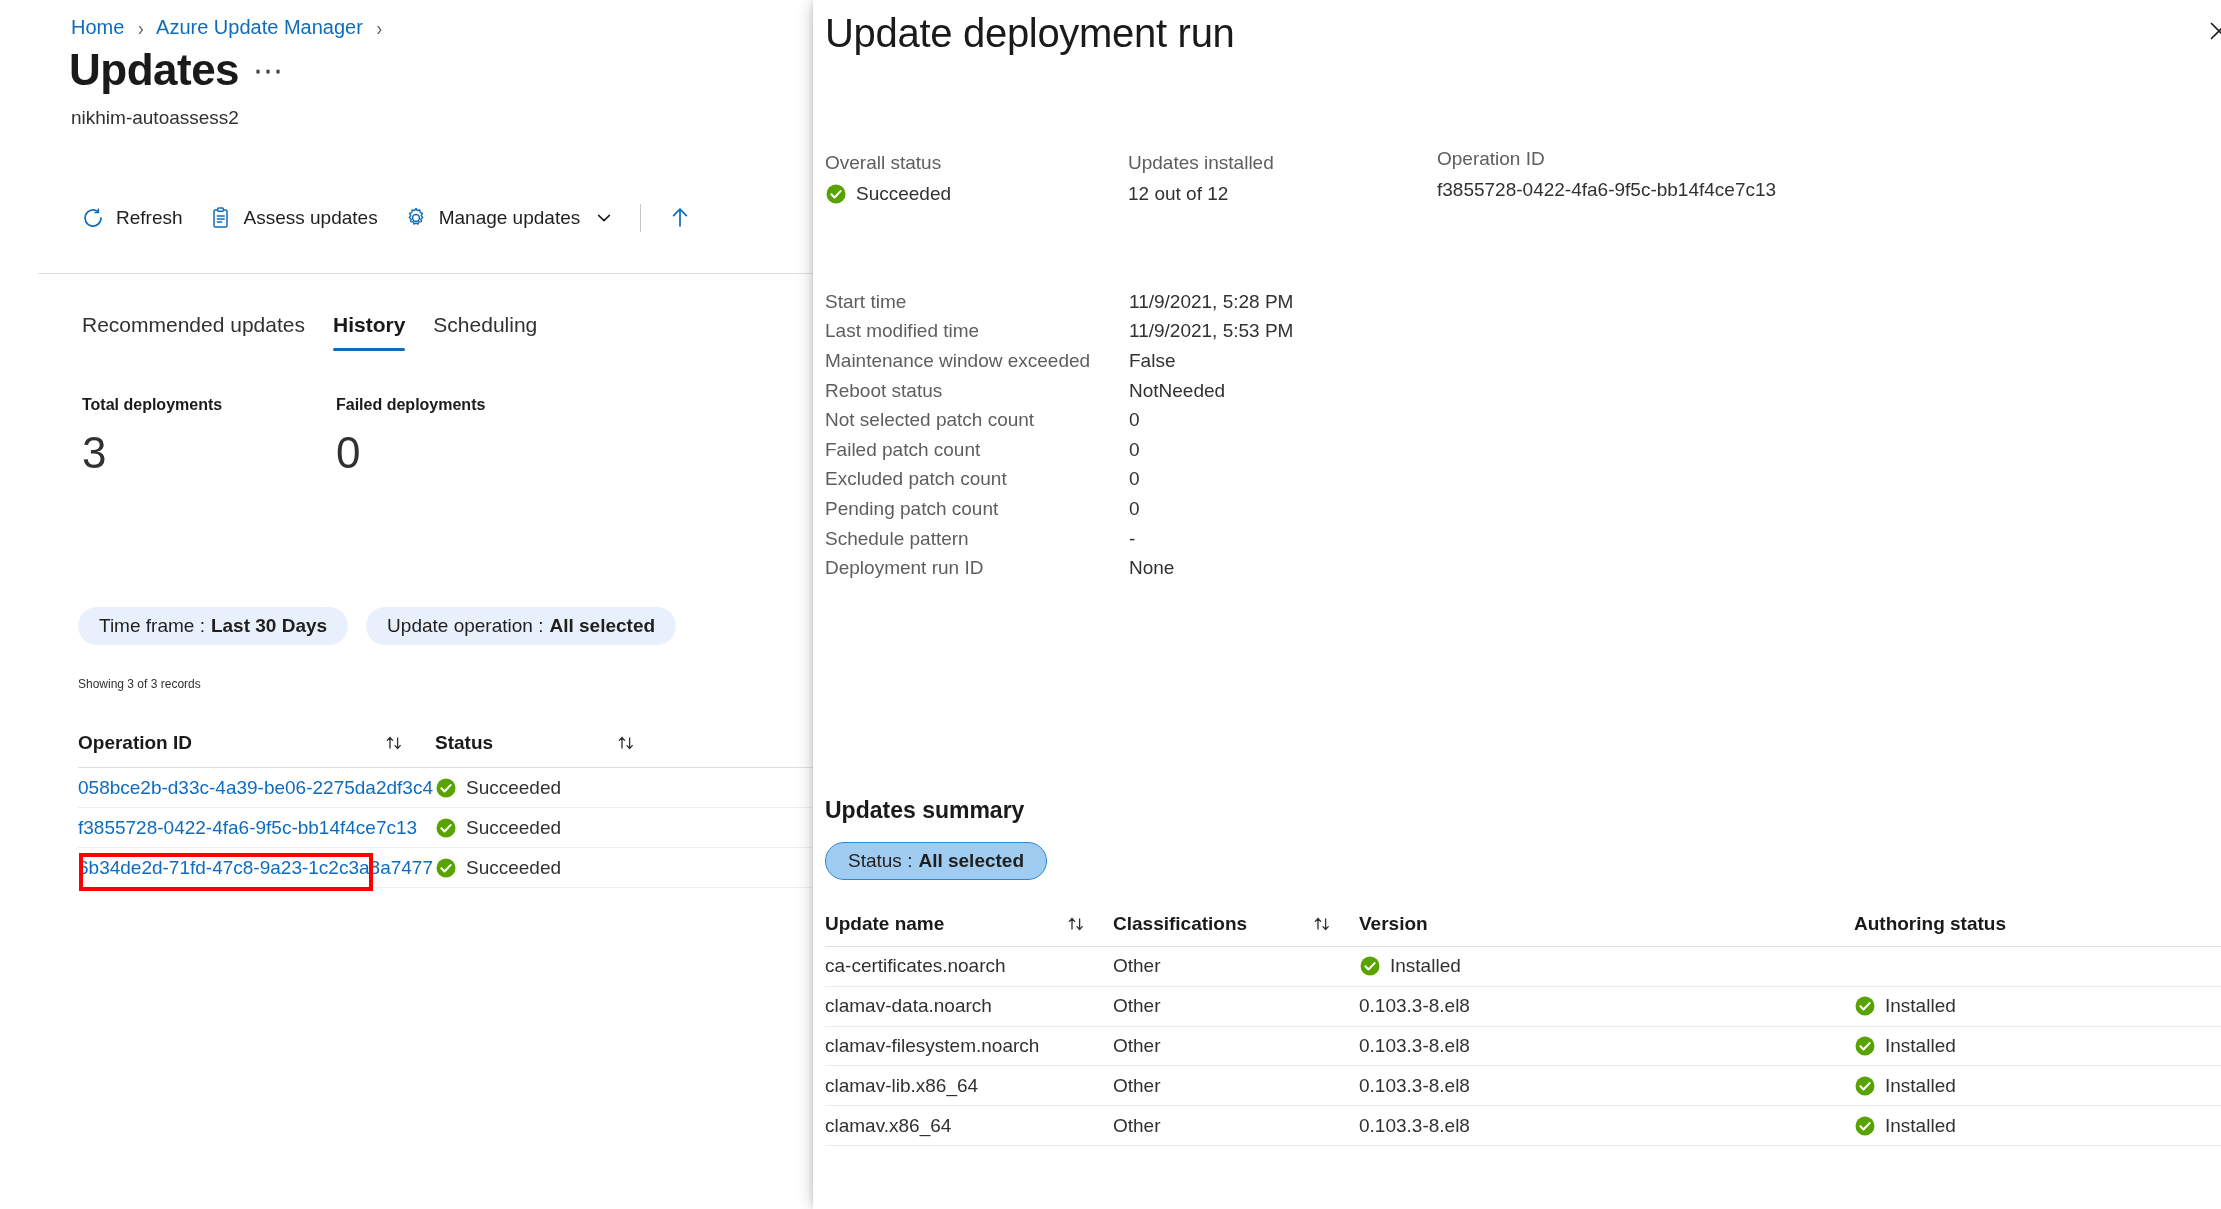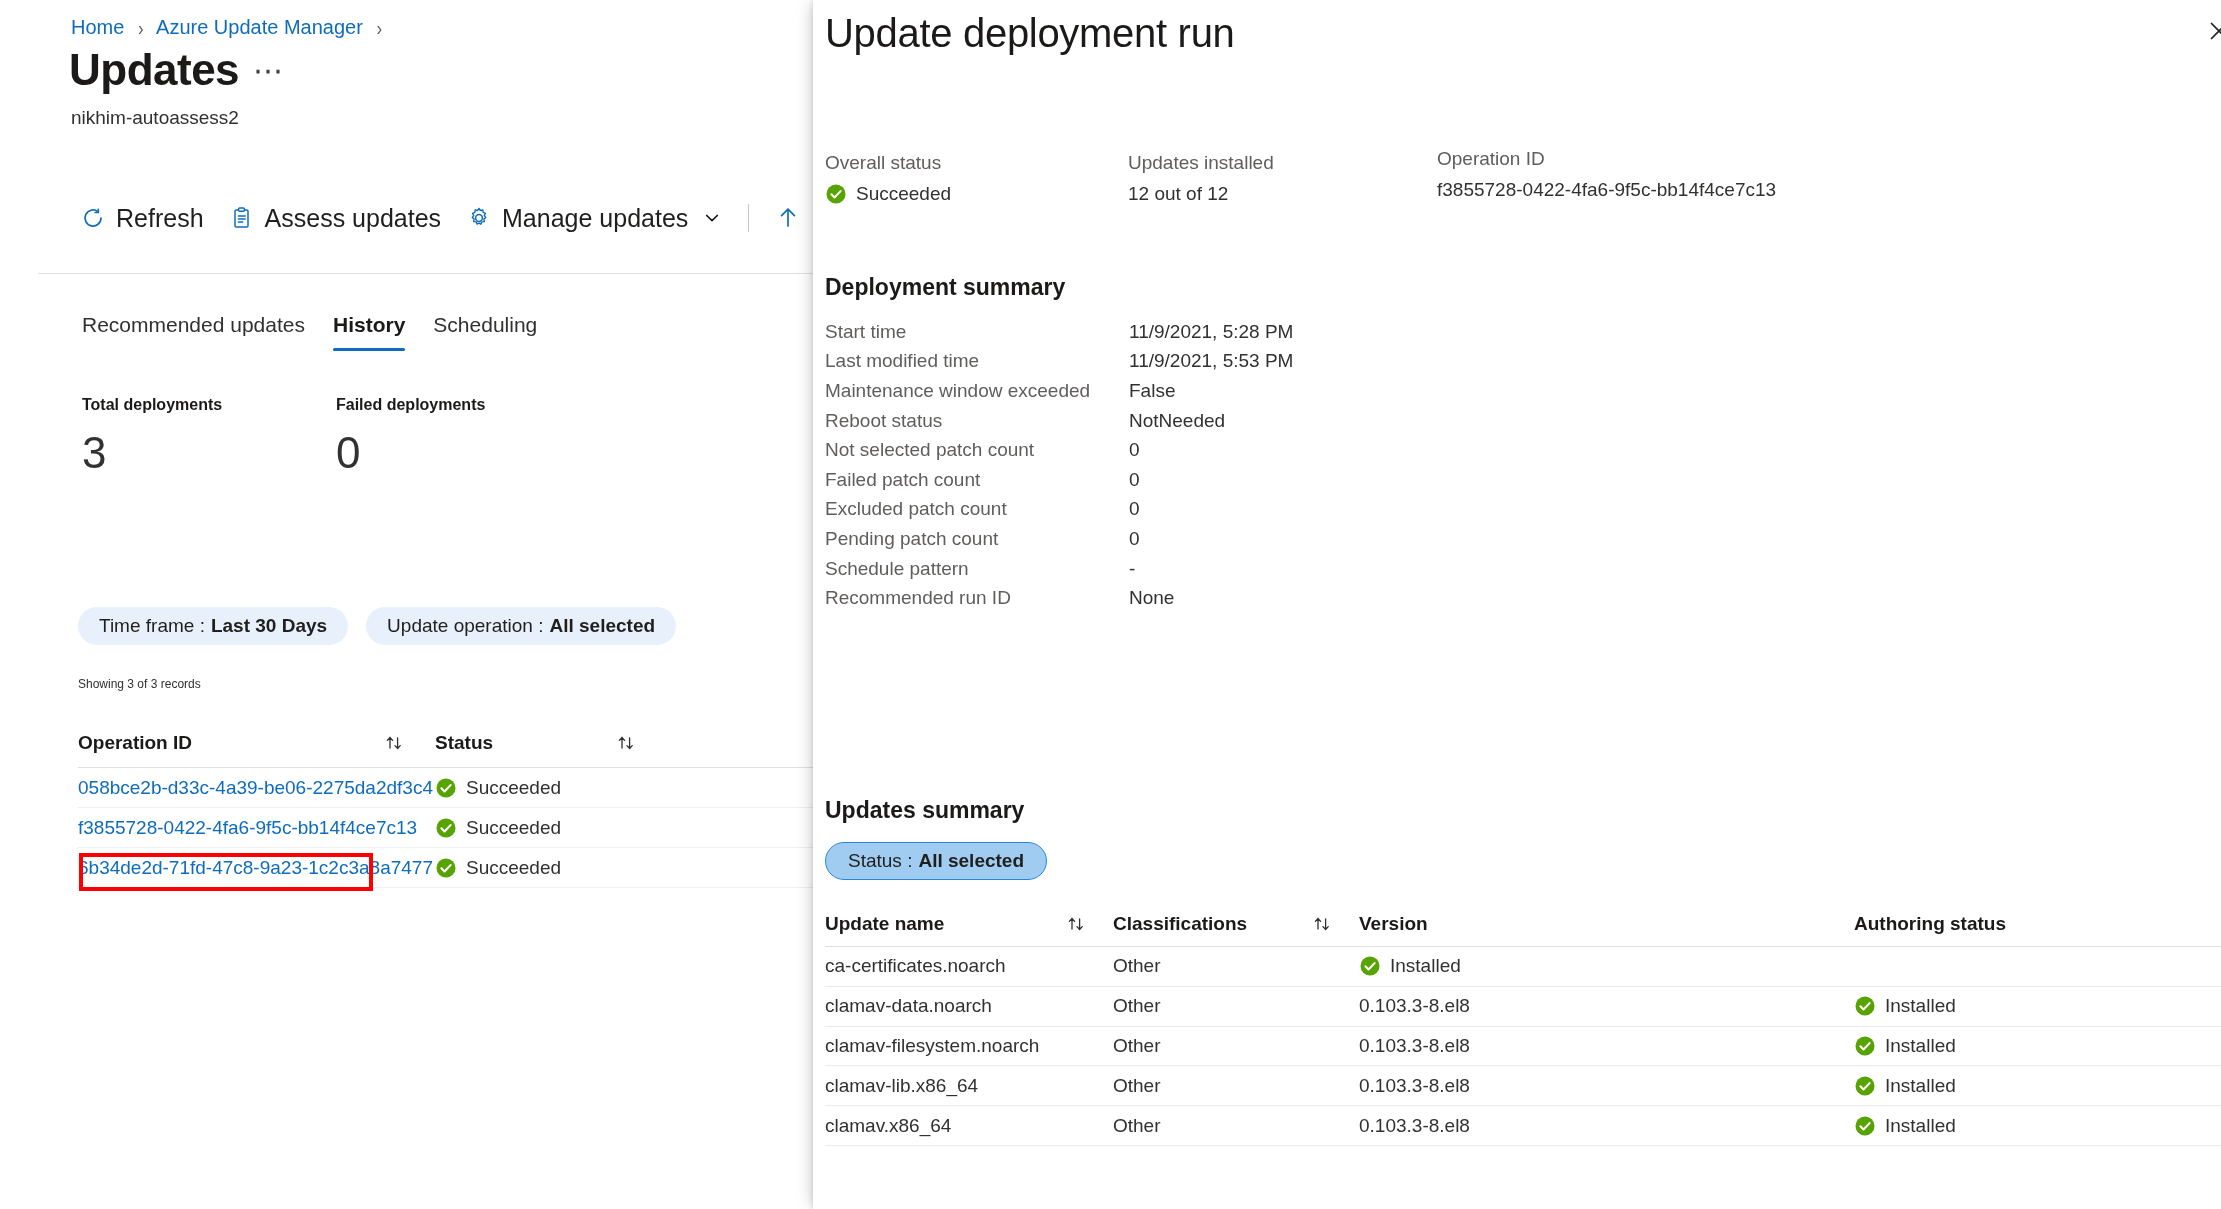--- a/index.html
+++ b/index.html
@@ -94,21 +94,21 @@
     gap: 0;
     white-space: nowrap;
   }
   .cmd-btn {
     display: flex;
     align-items: center;
     gap: 11px;
     height: 44px;
     padding: 0 13px;
     cursor: pointer;
-    font-size: 25px;
+    font-size: 19px;
     color: #201f1e;
     background: transparent;
     border: none;
     font-family: inherit;
   }
   .cmd-icon { display: inline-flex; align-items: center; justify-content: center; width: 24px; height: 24px; }
   .cmd-chevron { margin-left: 4px; display:inline-flex; }
   .cmd-sep {
     width: 1px;
     height: 28px;
@@ -601,21 +601,20 @@
         <div class="st-value">12 out of 12</div>
       </div>
 
       <div class="st-block" id="st-opid">
         <div class="st-label">Operation ID</div>
         <div class="st-value">f3855728-0422-4fa6-9f5c-bb14f4ce7c13</div>
       </div>
     </div>
 
     <div id="deploy-summary">
-      <div class="sec-heading">Deployment summary</div>
       <div class="ds-list">
 
         <div class="ds-row">
           <div class="ds-key">Start time</div>
           <div class="ds-val">11/9/2021, 5:28 PM</div>
         </div>
         <div class="ds-row">
           <div class="ds-key">Last modified time</div>
           <div class="ds-val">11/9/2021, 5:53 PM</div>
         </div>
@@ -641,21 +640,21 @@
         </div>
         <div class="ds-row">
           <div class="ds-key">Pending patch count</div>
           <div class="ds-val">0</div>
         </div>
         <div class="ds-row">
           <div class="ds-key">Schedule pattern</div>
           <div class="ds-val">-</div>
         </div>
         <div class="ds-row">
-          <div class="ds-key">Recommended run ID</div>
+          <div class="ds-key">Deployment run ID</div>
           <div class="ds-val">None</div>
         </div>
       </div>
     </div>
 
     <div id="updates-summary">
       <div class="sec-heading">Updates summary</div>
 
       <div class="us-pill-row">
         <button class="pill-selected">

